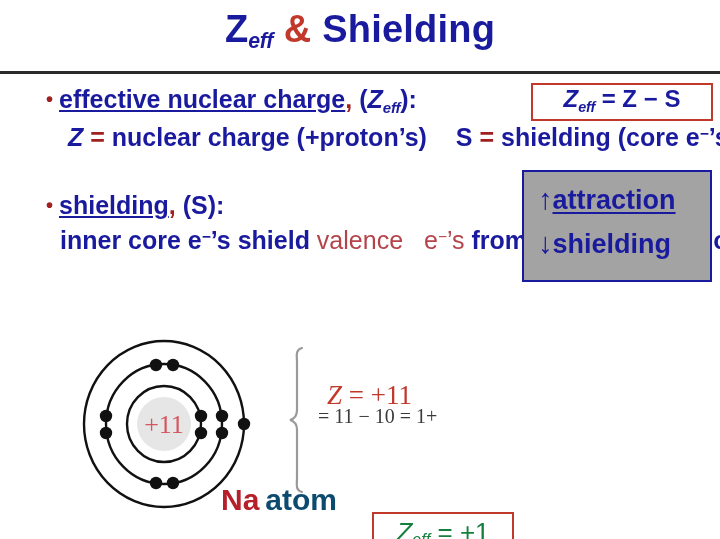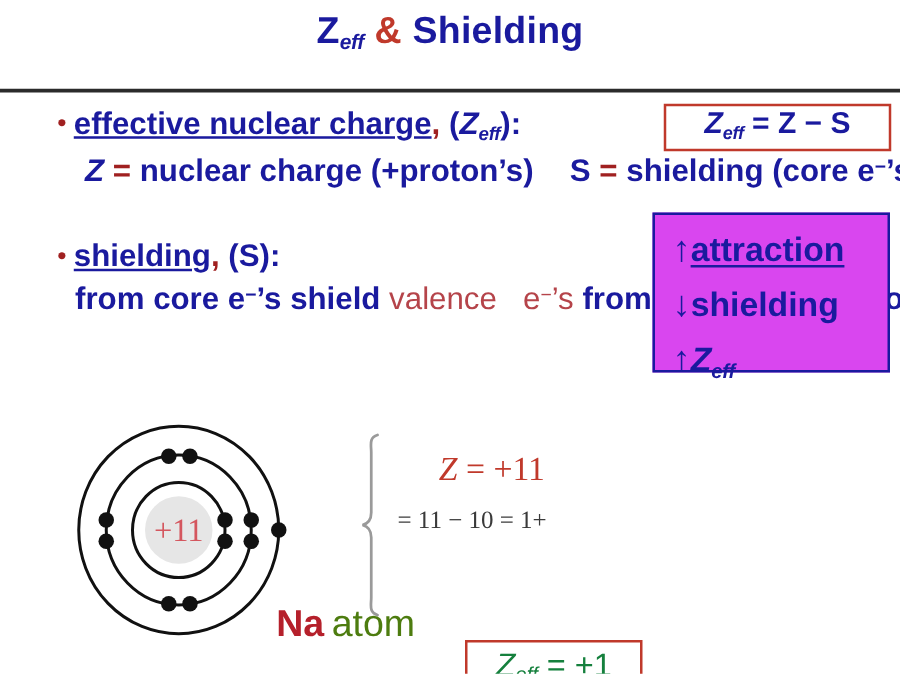--- a/index.html
+++ b/index.html
@@ -7,21 +7,21 @@
     width:720px;height:539px;position:relative;overflow:hidden;
     background:#ffffff;
     font-family:"Liberation Sans", sans-serif;
     -webkit-font-smoothing:antialiased;
   }
   .slide{position:absolute;inset:0;}
 
   
   #title{
     position:absolute;left:0;top:8px;width:720px;text-align:center;
-    font-size:30px;font-weight:bold;color:#1a1a9e;letter-spacing:.2px;
+    font-size:38px;font-weight:bold;color:#1a1a9e;letter-spacing:.2px;
     white-space:nowrap;
   }
   #title .zchar{font-style:normal;}
   #title sub{font-size:.56em;font-style:italic;font-weight:bold;vertical-align:baseline;position:relative;top:.30em;letter-spacing:-.3px;}
   #title .amp{color:#c0392b;font-weight:bold;}
   #title .sh{color:#1a1a9e;}
 
   #title-rule{
     position:absolute;left:0;top:71px;width:720px;height:3px;
     background:#2b2b2b;
@@ -44,50 +44,50 @@
   
   #eq-box{
     position:absolute;left:531px;top:83px;width:178px;height:34px;
     border:2px solid #c0392b;background:#ffffff;
     display:flex;align-items:flex-start;justify-content:center;
     color:#1a1a9e;font-weight:bold;font-size:24px;white-space:nowrap;
   }
 
   
   #arrow-box{
-    position:absolute;left:522px;top:170px;width:190px;height:128px;
-    border:2px solid #1a1a9e;background:#d946ef;
+    position:absolute;left:522px;top:170px;width:190px;height:112px;
+    border:2px solid #1a1a9e;background:#a3a3a3;
     padding:6px 0 0 14px;box-sizing:border-box;
   }
   .arow{color:#1a1a9e;font-weight:bold;font-size:27px;line-height:44px;white-space:nowrap;}
   .arrow-glyph{font-size:29px;font-weight:bold;display:inline-block;line-height:1;}
   #arow1 span.txt{text-decoration:underline;text-decoration-thickness:2px;text-underline-offset:3px;}
 
   
-  #atom{position:absolute;left:47px;top:338px;width:230px;height:175px;}
+  #atom{position:absolute;left:68px;top:338px;width:230px;height:175px;}
   #atom svg{display:block;}
 
   
   #brace{position:absolute;left:288px;top:346px;width:34px;height:148px;}
   #z-label{
-    position:absolute;left:327px;top:360px;
-    font-family:"Liberation Serif", serif;font-size:27px;color:#c0392b;white-space:nowrap;margin-left:24px;
+    position:absolute;left:327px;top:380px;
+    font-family:"Liberation Serif", serif;font-size:27px;color:#c0392b;white-space:nowrap;
   }
   #z-label .zi{font-style:italic;}
   #combined{
     position:absolute;left:318px;top:404px;
     font-family:"Liberation Serif", serif;font-size:20px;color:#3a3a3a;
     line-height:24px;white-space:nowrap;
   }
   #na-label{
     position:absolute;left:221px;top:483px;
     font-family:"Liberation Sans", sans-serif;font-size:30px;white-space:nowrap;
   }
   #na-label .na{color:#b5202b;font-weight:bold;text-decoration-thickness:2px;text-underline-offset:2px;}
-  #na-label .atomw{color:#4d7c0f;font-weight:normal;padding-left:6px;}
+  #na-label .atomw{color:#0c4a6e;font-weight:bold;padding-left:6px;}
   #zeff-box{
     position:absolute;left:372px;top:472px;width:138px;height:36px;
     border:2px solid #c0392b;background:#ffffff;
     display:flex;align-items:center;justify-content:center;
     font-family:Liberation Sans, sans-serif;font-size:26px;color:#15803d;white-space:nowrap;margin-top:40px;
   }
   #zeff-box .zi{font-style:italic;}
   #zeff-box sub{font-size:.62em;font-style:italic;vertical-align:baseline;position:relative;top:.30em;}
 </style>
 </head>
@@ -112,40 +112,37 @@
     <div class="indent">
       <span>S</span><span class="red"> = </span><span>shielding (core e</span><span class="sup">−</span><span>’s)</span>
     </div>
   </div>
 
   <div id="bullet2" class="body-blk">
     <div>
       <span class="bullet-dot">•</span><span class="ul">shielding</span><span class="red">,</span>&nbsp;<span>(S):</span>
     </div>
     <div class="indent2">
-      <span>from core e</span><span class="sup">−</span><span>’s shield </span><span class="redlite">valence</span>
+      <span>inner core e</span><span class="sup">−</span><span>’s shield </span><span class="redlite">valence</span>
     </div>
     <div class="indent2">
       <span class="redlite">e</span><span class="redlite sup">−</span><span class="redlite">’s </span><span>from nuclear attraction.</span>
     </div>
   </div>
 
   <div id="eq-box">
     <span><span class="it">Z</span><span class="zsub">eff</span><span> = Z − S</span></span>
   </div>
 
   <div id="arrow-box">
     <div class="arow" id="arow1">
       <span class="arrow-glyph">↑</span><span class="txt">attraction</span>
     </div>
     <div class="arow">
       <span class="arrow-glyph">↓</span><span>shielding</span>
-    </div>
-    <div class="arow">
-      <span class="arrow-glyph">↑</span><span class="it">Z</span><span class="zsub">eff</span>
     </div>
   </div>
 
   <div id="atom">
     <svg width="230" height="175" viewBox="0 0 230 175">
 
       <ellipse cx="96" cy="86" rx="80" ry="83" fill="none" stroke="#111" stroke-width="2.4"></ellipse>
       <ellipse cx="96" cy="86" rx="58" ry="60" fill="none" stroke="#111" stroke-width="2.4"></ellipse>
       <ellipse cx="96" cy="86" rx="37" ry="38" fill="none" stroke="#111" stroke-width="2.4"></ellipse>
 

